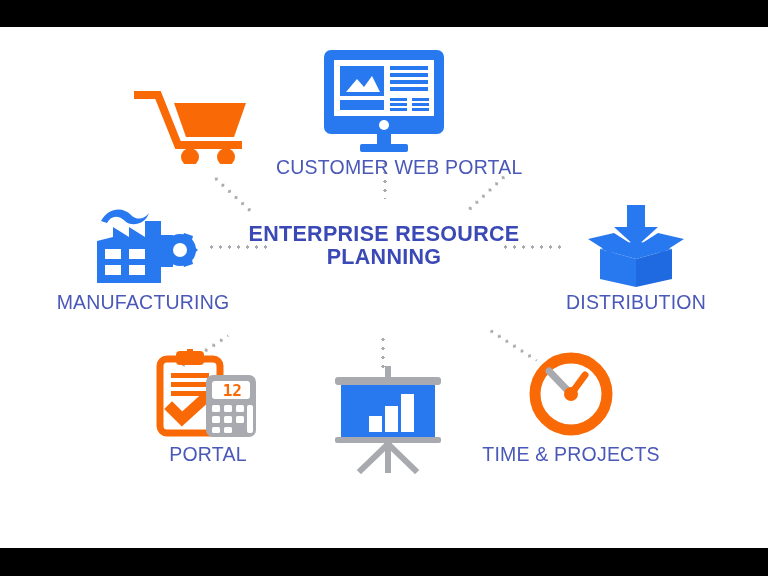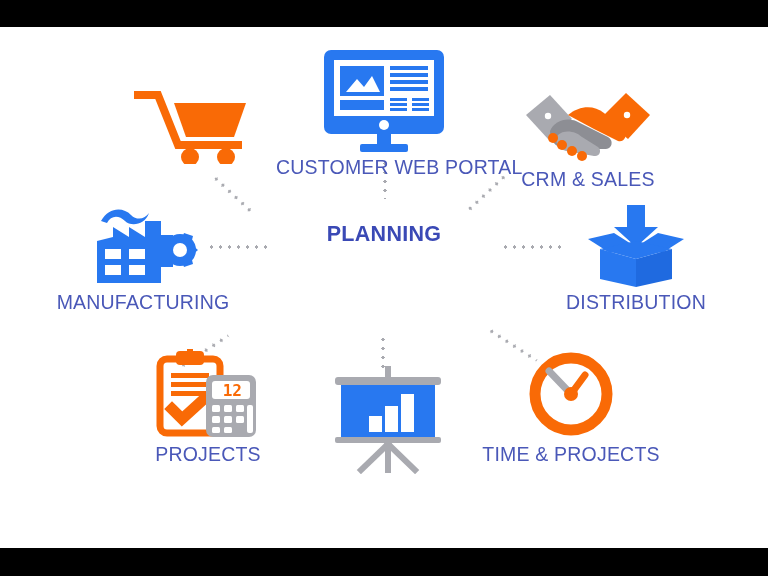--- a/index.html
+++ b/index.html
@@ -109,20 +109,21 @@
     <div class="dots" style="left:383px;top:325px;width:38px;transform:rotate(90deg) translateX(-19px);">
       <i></i>
     </div>
 
     <div class="dots" style="left:488px;top:300px;width:58px;transform:rotate(33deg);">
       <i></i>
     </div>
 
     <div class="center-block">
       <div class="erp-sub">
+        <div>ENTERPRISE RESOURCE</div>
         <div>PLANNING</div>
       </div>
     </div>
 
     <div class="node n-purchasing">
       <div class="icon-wrap">
         <svg width="120" height="75" viewBox="0 0 120 75">
           <g fill="none" stroke="#f96a06" stroke-width="8" stroke-linecap="square">
             <path d="M8 6 H28 L48 56 H108"></path>
           </g>
@@ -154,44 +155,20 @@
           <rect x="94" y="55" width="17" height="3" fill="#2878f0"></rect>
           <rect x="94" y="60" width="17" height="3" fill="#2878f0"></rect>
           <circle cx="66" cy="77" r="5" fill="#ffffff"></circle>
           <rect x="59" y="86" width="14" height="12" fill="#2878f0"></rect>
           <rect x="42" y="96" width="48" height="8" rx="2" fill="#2878f0"></rect>
         </svg>
       </div>
       <div class="label">CUSTOMER WEB PORTAL</div>
     </div>
 
-    <div class="node n-crm">
-      <div class="icon-wrap">
-        <svg width="128" height="75" viewBox="0 0 128 75">
-
-          <path d="M2 26 L26 6 L48 30 L24 50 Z" fill="#a9aab0"></path>
-          <circle cx="24" cy="27" r="3.2" fill="#ffffff"></circle>
-
-          <path d="M126 26 L102 4 L78 28 L104 50 Z" fill="#f96a06"></path>
-          <circle cx="103" cy="26" r="3.2" fill="#ffffff"></circle>
-
-          <path d="M44 26 C56 16 70 16 80 24 L100 42 C104 46 100 54 94 52 L70 40 Z" fill="#f96a06"></path>
-
-          <path d="M26 42 C30 32 42 28 52 32 L84 48 C90 51 88 60 82 60 L44 60 C34 60 26 54 26 42 Z" fill="#8d8e94"></path>
-
-          <path d="M34 46 C40 40 52 42 58 48 L74 58 C78 61 76 68 70 67 L42 62 C34 60 30 53 34 46 Z" fill="#a9aab0"></path>
-
-          <circle cx="29" cy="49" r="5" fill="#f96a06"></circle>
-          <circle cx="38" cy="56" r="5" fill="#f96a06"></circle>
-          <circle cx="48" cy="62" r="5" fill="#f96a06"></circle>
-          <circle cx="58" cy="67" r="5" fill="#f96a06"></circle>
-        </svg>
-      </div>
-      <div class="label">CRM &amp; SALES</div>
-    </div>
 
     <div class="node n-distribution">
       <div class="icon-wrap">
         <svg width="104" height="82" viewBox="0 0 104 82">
 
           <path d="M43 0 h18 v22 h13 L52 42 L30 22 h13 Z" fill="#2878f0"></path>
 
           <path d="M4 34 L30 28 L52 42 L26 48 Z" fill="#2878f0"></path>
           <path d="M100 34 L74 28 L52 42 L78 48 Z" fill="#2878f0"></path>
 
@@ -247,21 +224,21 @@
             <rect x="82" y="56" width="8" height="7" rx="1.5"></rect>
             <rect x="58" y="67" width="8" height="7" rx="1.5"></rect>
             <rect x="70" y="67" width="8" height="7" rx="1.5"></rect>
             <rect x="82" y="67" width="8" height="7" rx="1.5"></rect>
             <rect x="58" y="78" width="8" height="6" rx="1.5"></rect>
             <rect x="70" y="78" width="8" height="6" rx="1.5"></rect>
             <rect x="93" y="56" width="6" height="28" rx="2"></rect>
           </g>
         </svg>
       </div>
-      <div class="label">PROJECTS</div>
+      <div class="label">PORTAL</div>
     </div>
 
     <div class="node n-dashboards">
       <div class="icon-wrap">
         <svg width="126" height="110" viewBox="0 0 126 110">
 
           <rect x="60" y="2" width="6" height="12" fill="#a9aab0"></rect>
           <rect x="10" y="13" width="106" height="8" rx="3" fill="#a9aab0"></rect>
 
           <rect x="16" y="21" width="94" height="52" fill="#2878f0"></rect>

